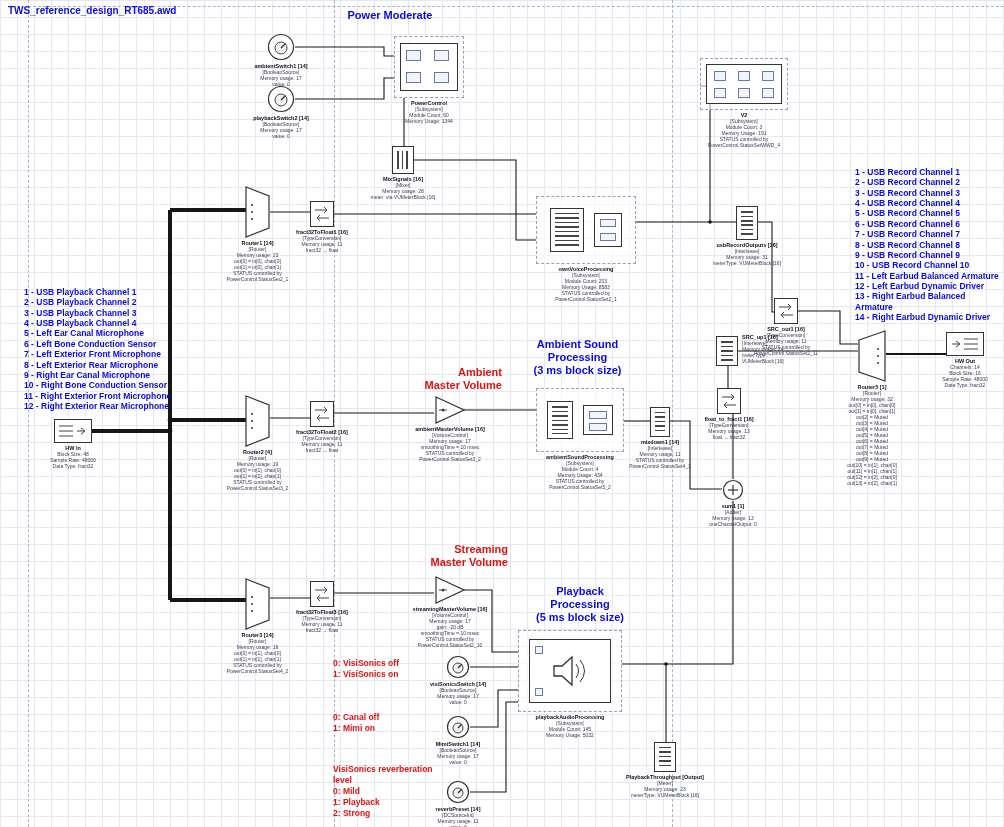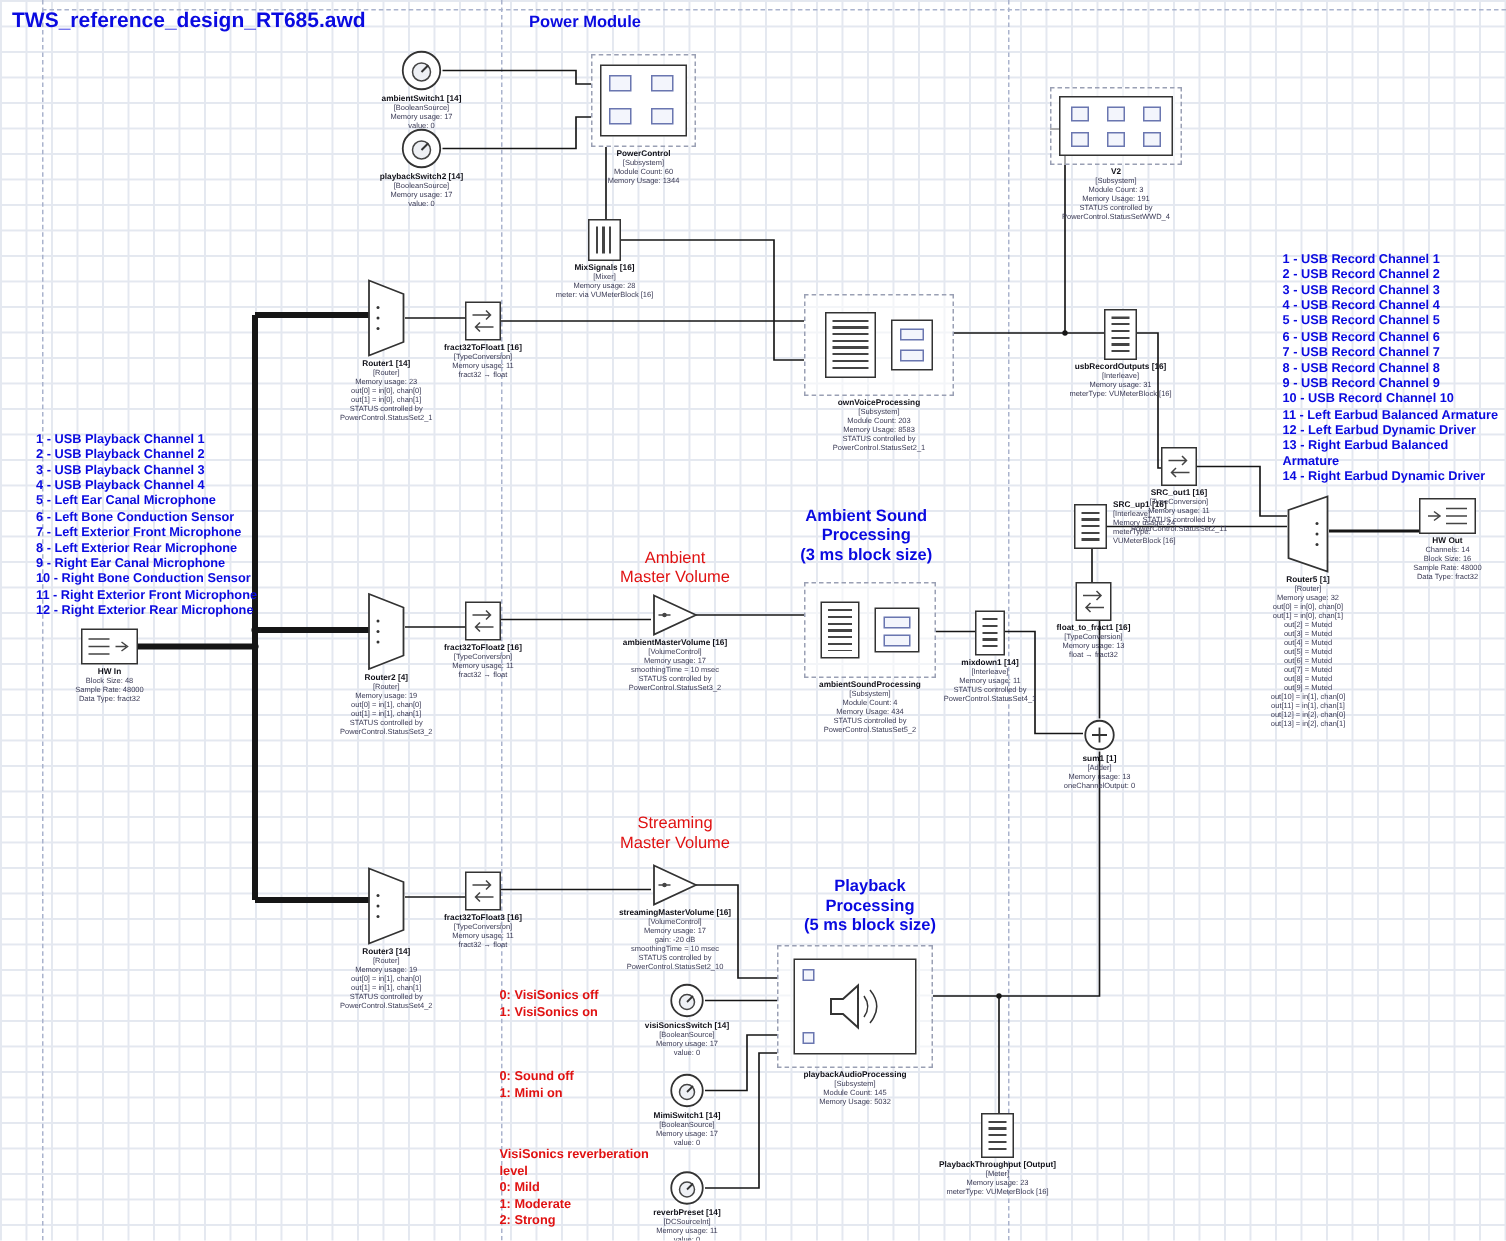--- a/index.html
+++ b/index.html
@@ -5,23 +5,23 @@
 <style>
   *{margin:0;padding:0;box-sizing:border-box}
   body{background:#fff;font-family:"Liberation Sans",sans-serif}
   .canvas{position:relative;width:1004px;height:827px;overflow:hidden;background-color:#ffffff;
     background-image:linear-gradient(to right,#e4e8f0 1px,transparent 1px),
                      linear-gradient(to bottom,#e4e8f0 1px,transparent 1px);
     background-size:17px 17px;}
   .abs{position:absolute}
   .pageline-v{position:absolute;top:0;bottom:0;width:0;border-left:1px dashed #aab3cd}
   .pageline-h{position:absolute;height:0;border-top:1px dashed #aab3cd}
-  .title{position:absolute;font-size:14px;font-weight:700;color:#0a0ae0;white-space:nowrap}
+  .title{position:absolute;font-size:10px;font-weight:700;color:#0a0ae0;white-space:nowrap}
   .bluehead{position:absolute;font-size:11px;font-weight:700;color:#0a0ae0;text-align:center;white-space:pre-line;line-height:1.18}
-  .redhead{position:absolute;font-size:11px;font-weight:400;color:#e01212;text-align:center;white-space:pre-line;line-height:1.18}
+  .redhead{position:absolute;font-size:11px;font-weight:700;color:#e01212;text-align:right;white-space:pre-line;line-height:1.18}
   .rednote{position:absolute;font-size:8.5px;font-weight:700;color:#e01212;white-space:pre-line;line-height:1.3}
   .chanlist{position:absolute;font-size:8.5px;font-weight:700;color:#0a0ae0;white-space:pre-line;line-height:1.22}
   .module{position:absolute;display:flex;flex-direction:column;align-items:center;gap:2px}
   .blabel{width:100%;font-size:5px;line-height:6px;color:#3a3a55;text-align:center;white-space:pre-line}
   .blabel .nm{font-weight:700;color:#101018;font-size:5.5px}
   .blabel-left{text-align:left}
   .ibox{position:relative;background:#fff;border:1px solid #333}
   .dashedbox{position:relative;border:1px dashed #9aa0b4;background:rgba(255,255,255,.55);display:flex;align-items:center;justify-content:center}
   .bars-h{position:absolute;inset:4px;background:repeating-linear-gradient(to bottom,#444 0 1.5px,transparent 1.5px 4.5px)}
   .bars-v{position:absolute;inset:4px;background:repeating-linear-gradient(90deg,#444 0 1.5px,transparent 1.5px 4.5px)}
@@ -73,21 +73,21 @@
     <path d="M622 664 H733 V501"></path>
     <path d="M666 664 V742"></path>
     <circle cx="170" cy="431" r="2.4"></circle>
     <circle cx="170" cy="420" r="2.4"></circle>
     <circle cx="710" cy="222" r="1.8"></circle>
     <circle cx="666" cy="664" r="1.8"></circle>
   </svg>
 
   <div class="title" style="left:8px;top:5px">TWS_reference_design_RT685.awd</div>
 
-  <div class="bluehead" style="left:330px;top:9px;width:120px">Power Module</div>
+  <div class="bluehead" style="left:330px;top:9px;width:120px">Power Moderate</div>
   <div class="bluehead" style="left:510px;top:338px;width:135px">Ambient Sound
 Processing
 (3 ms block size)</div>
   <div class="redhead" style="left:398px;top:366px;width:104px">Ambient
 Master Volume</div>
   <div class="redhead" style="left:392px;top:543px;width:116px">Streaming
 Master Volume</div>
   <div class="bluehead" style="left:520px;top:585px;width:120px">Playback
 Processing
 (5 ms block size)</div>
@@ -114,26 +114,26 @@
 8 - USB Record Channel 8
 9 - USB Record Channel 9
 10 - USB Record Channel 10
 11 - Left Earbud Balanced Armature
 12 - Left Earbud Dynamic Driver
 13 - Right Earbud Balanced Armature
 14 - Right Earbud Dynamic Driver</div>
 
   <div class="rednote" style="left:333px;top:658px">0: VisiSonics off
 1: VisiSonics on</div>
-  <div class="rednote" style="left:333px;top:712px">0: Sound off
+  <div class="rednote" style="left:333px;top:712px">0: Canal off
 1: Mimi on</div>
   <div class="rednote" style="left:333px;top:764px">VisiSonics reverberation
 level
 0: Mild
-1: Moderate
+1: Playback
 2: Strong</div>
 
   <div class="module" style="left:235px;top:33px;width:92px">
     <svg class="icon" width="28" height="28" viewBox="0 0 28 28">
         <circle cx="14" cy="14" r="12.5" fill="#fff" stroke="#333" stroke-width="1.2"></circle>
         <circle cx="14" cy="15" r="6" fill="#eef0f4" stroke="#444"></circle>
         <line x1="14" y1="15" x2="18.5" y2="10.5" stroke="#333" stroke-width="1.3"></line>
       </svg>
     <div class="blabel"><div class="nm">ambientSwitch1 [14]</div><div>[BooleanSource]
 Memory usage: 17

